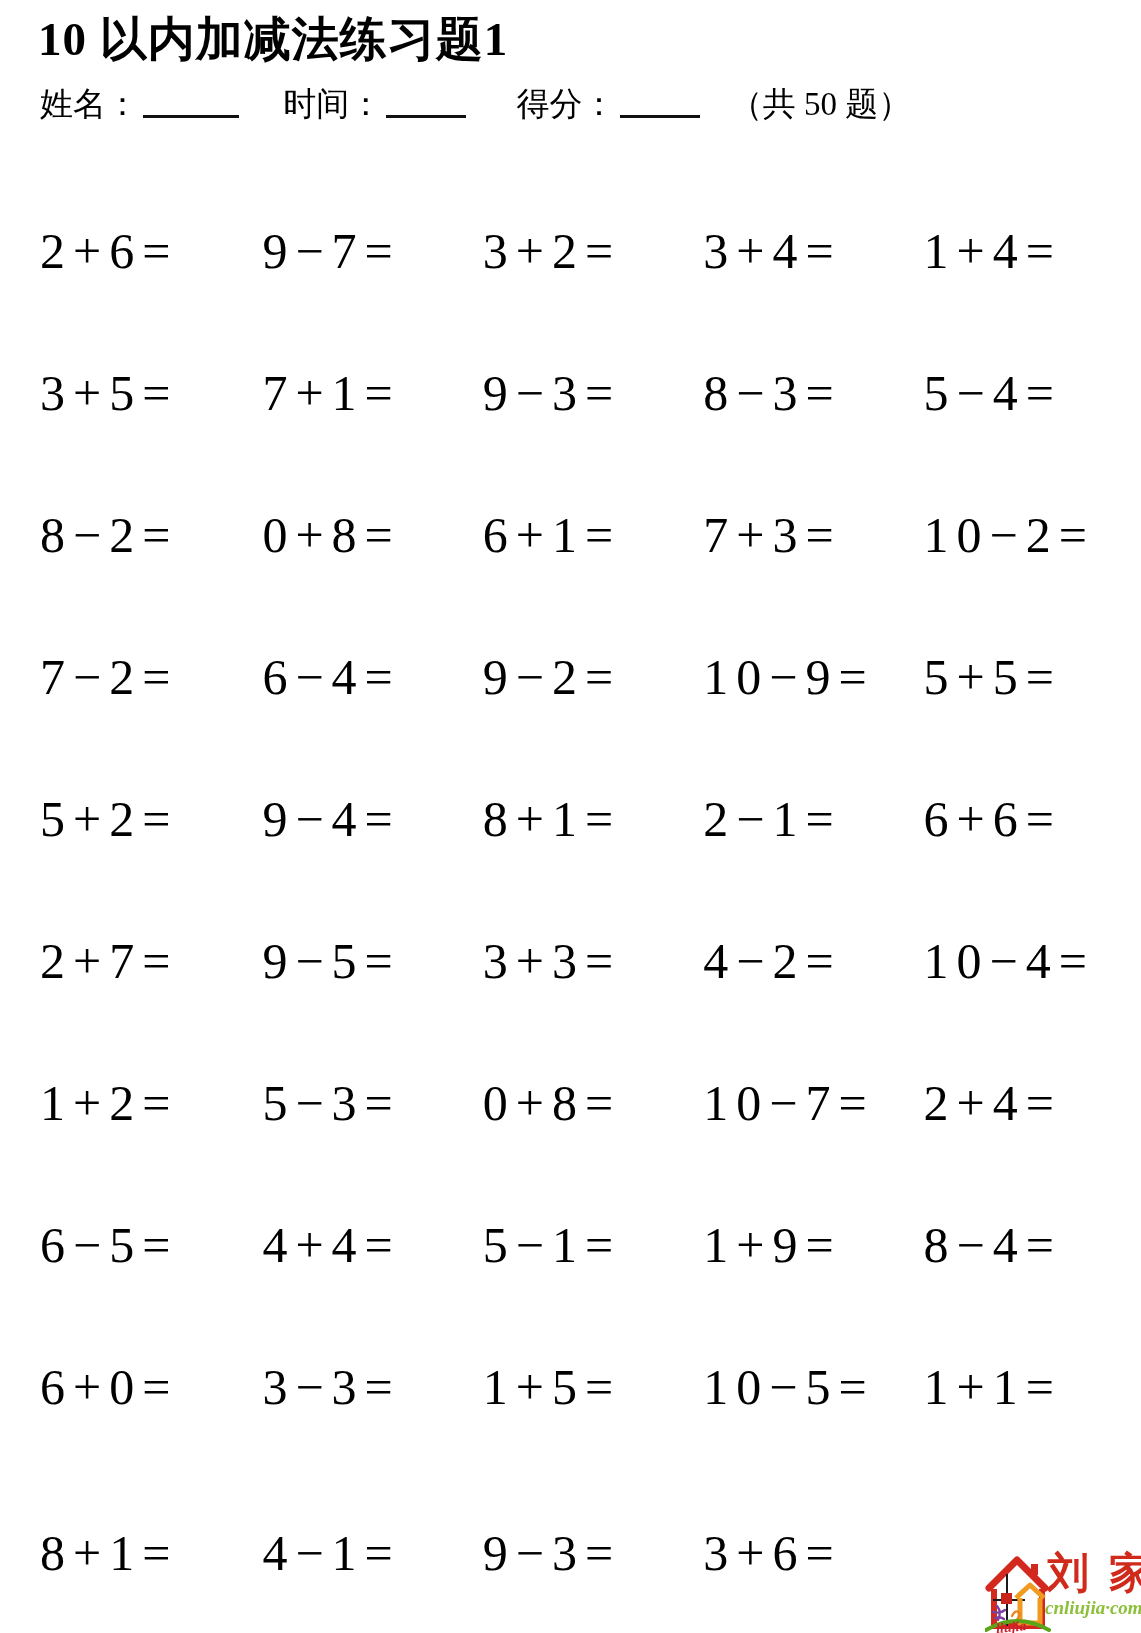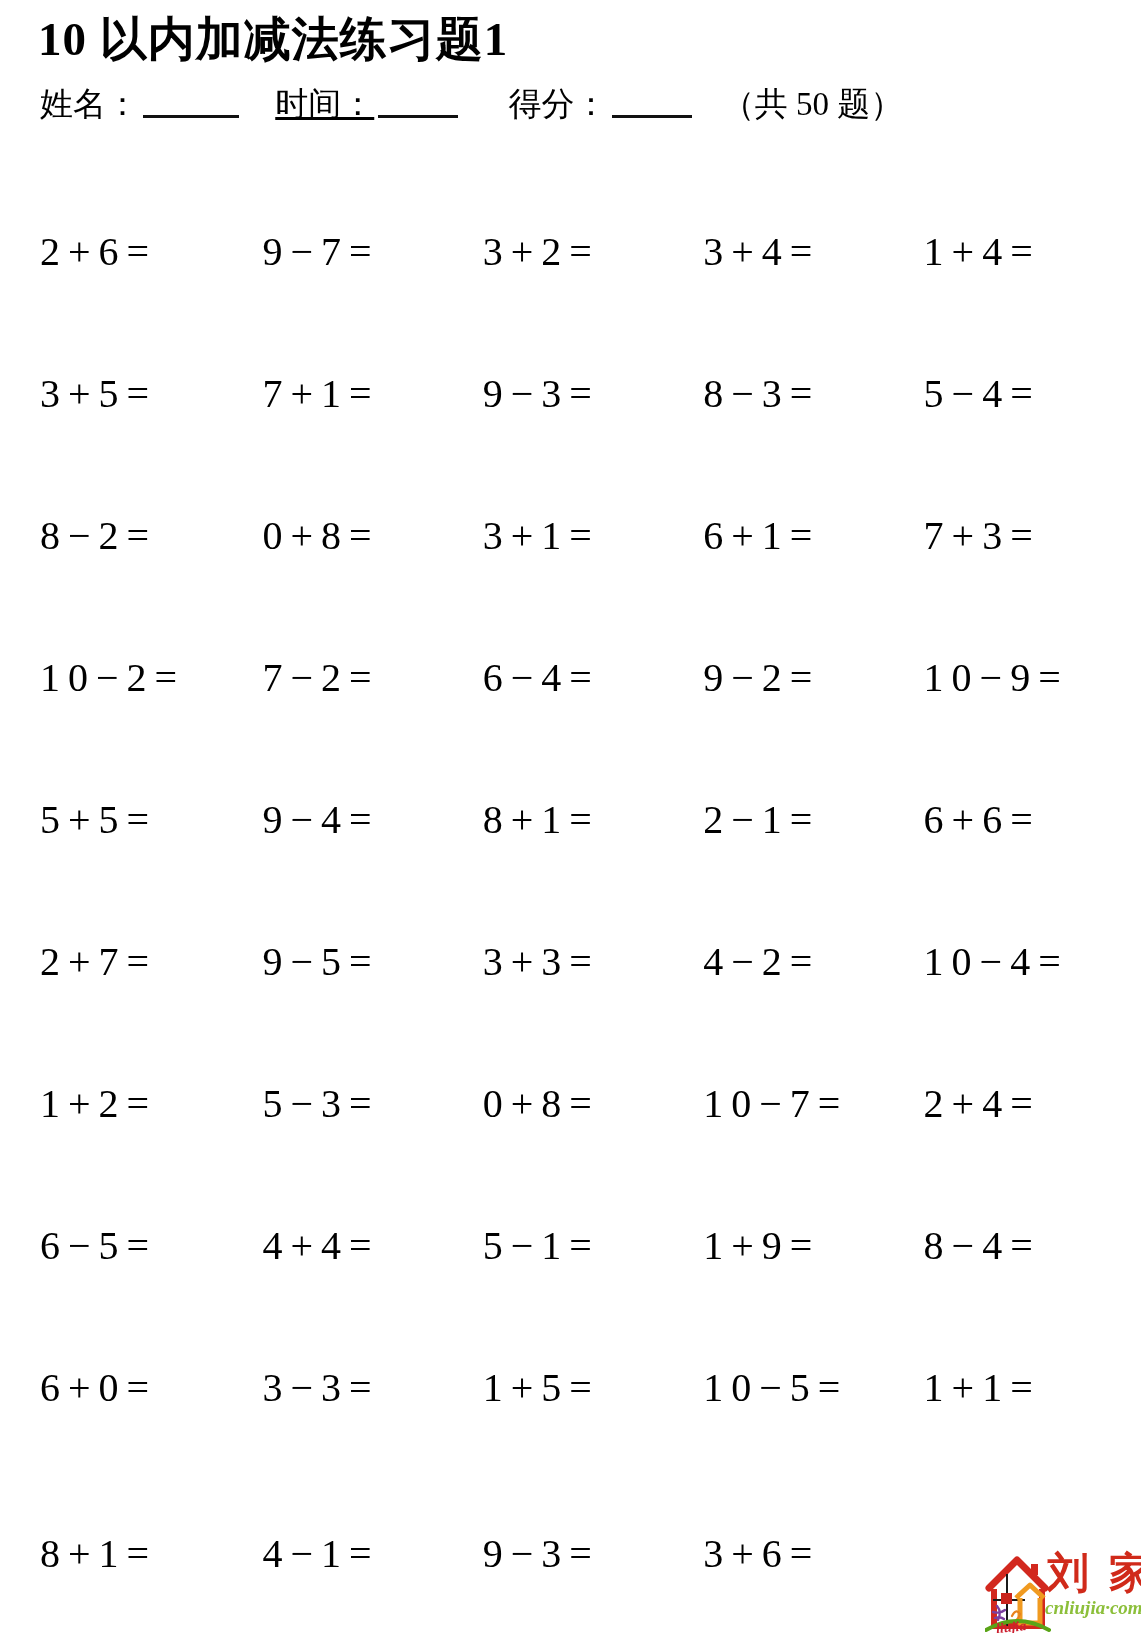--- a/index.html
+++ b/index.html
@@ -37,38 +37,38 @@
   }
   .flabel { display: inline-block; }
   .blank {
     display: inline-block;
     height: 8px;
     border-bottom: 3px solid #111;
     transform: translateY(3px);
   }
   .blank.w1 { width: 96px; margin-left: 4px; }
   .blank.w2 { width: 80px; margin-left: 4px; }
-  .g1 { margin-left: 28px; text-decoration: underline; }
+  .g1 { margin-left: 36px; }
   .g2 { margin-left: 42px; text-align: center; }
   .ftotal { margin-left: 22px; display: inline-block; }
 
   
   .problems-grid {
     position: absolute;
     left: 40px; top: 180px;
     width: 1062px;
     display: grid;
     grid-template-columns: repeat(5, 1fr);
     grid-template-rows: repeat(9, 142px) 190px;
     z-index: 2;
   }
   .problem-cell {
     display: flex;
     align-items: center;
-    font-size: 40px;
+    font-size: 50px;
     letter-spacing: 8px;
     white-space: nowrap;
   }
   .problem-cell:nth-child(5n+2) { padding-left: 10px; }
   .problem-cell:nth-child(5n+3) { padding-left: 18px; }
   .problem-cell:nth-child(5n+4) { padding-left: 26px; }
   .problem-cell:nth-child(5n+5) { padding-left: 34px; }
   .problem-cell:nth-child(50)   { padding-left: 88px; } 
 
   
@@ -121,29 +121,29 @@
       <div class="problem-cell">3+2=</div>
       <div class="problem-cell">3+4=</div>
       <div class="problem-cell">1+4=</div>
       <div class="problem-cell">3+5=</div>
       <div class="problem-cell">7+1=</div>
       <div class="problem-cell">9−3=</div>
       <div class="problem-cell">8−3=</div>
       <div class="problem-cell">5−4=</div>
       <div class="problem-cell">8−2=</div>
       <div class="problem-cell">0+8=</div>
-      <div class="problem-cell">3+1=</div>
       <div class="problem-cell">6+1=</div>
       <div class="problem-cell">7+3=</div>
       <div class="problem-cell">10−2=</div>
       <div class="problem-cell">7−2=</div>
       <div class="problem-cell">6−4=</div>
       <div class="problem-cell">9−2=</div>
       <div class="problem-cell">10−9=</div>
       <div class="problem-cell">5+5=</div>
+      <div class="problem-cell">5+2=</div>
       <div class="problem-cell">9−4=</div>
       <div class="problem-cell">8+1=</div>
       <div class="problem-cell">2−1=</div>
       <div class="problem-cell">6+6=</div>
       <div class="problem-cell">2+7=</div>
       <div class="problem-cell">9−5=</div>
       <div class="problem-cell">3+3=</div>
       <div class="problem-cell">4−2=</div>
       <div class="problem-cell">10−4=</div>
       <div class="problem-cell">1+2=</div>

